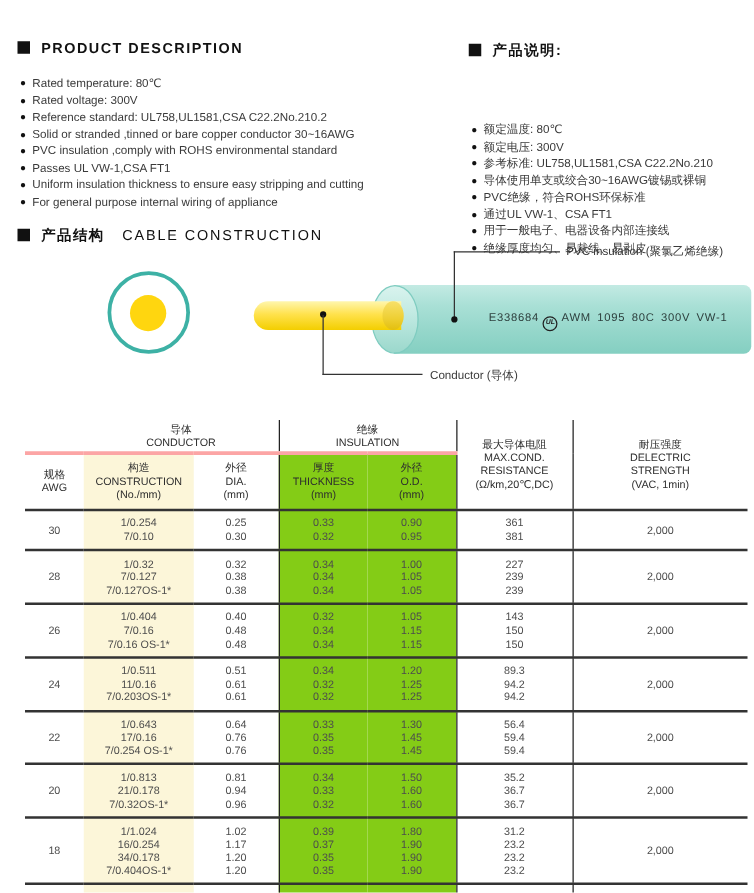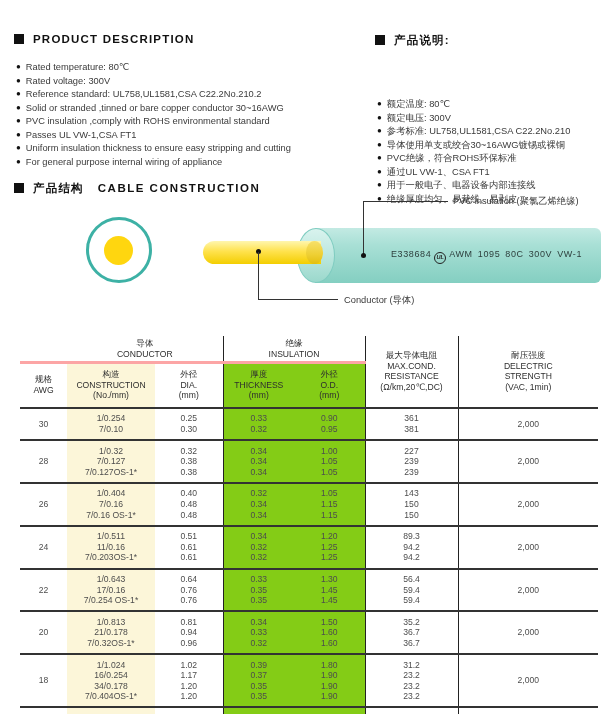--- a/index.html
+++ b/index.html
@@ -11,21 +11,21 @@
   }
   
   .sec-title{
     position:absolute;font-size:11.5px;font-weight:bold;color:#111;
     letter-spacing:1.2px;white-space:nowrap;
   }
   .sq{
     display:inline-block;width:10px;height:10px;background:#111;
     margin-right:9px;vertical-align:-1px;
   }
-  .sec-title .en-sub{font-weight:bold;letter-spacing:1.5px;margin-left:14px;}
+  .sec-title .en-sub{font-weight:normal;letter-spacing:1.5px;margin-left:14px;}
   
   ul.bullets{
     position:absolute;list-style:none;margin:0;padding:0;
     font-size:9.3px;color:#3a3a3a;line-height:13px;white-space:nowrap;
   }
   ul.bullets li .dot{font-size:8px;margin-right:5px;color:#111;vertical-align:0.5px;}
   
   .xsec-ring{
     position:absolute;left:86px;top:217px;width:60px;height:60px;
     border:3px solid #3db1a5;border-radius:50%;background:#fff;

